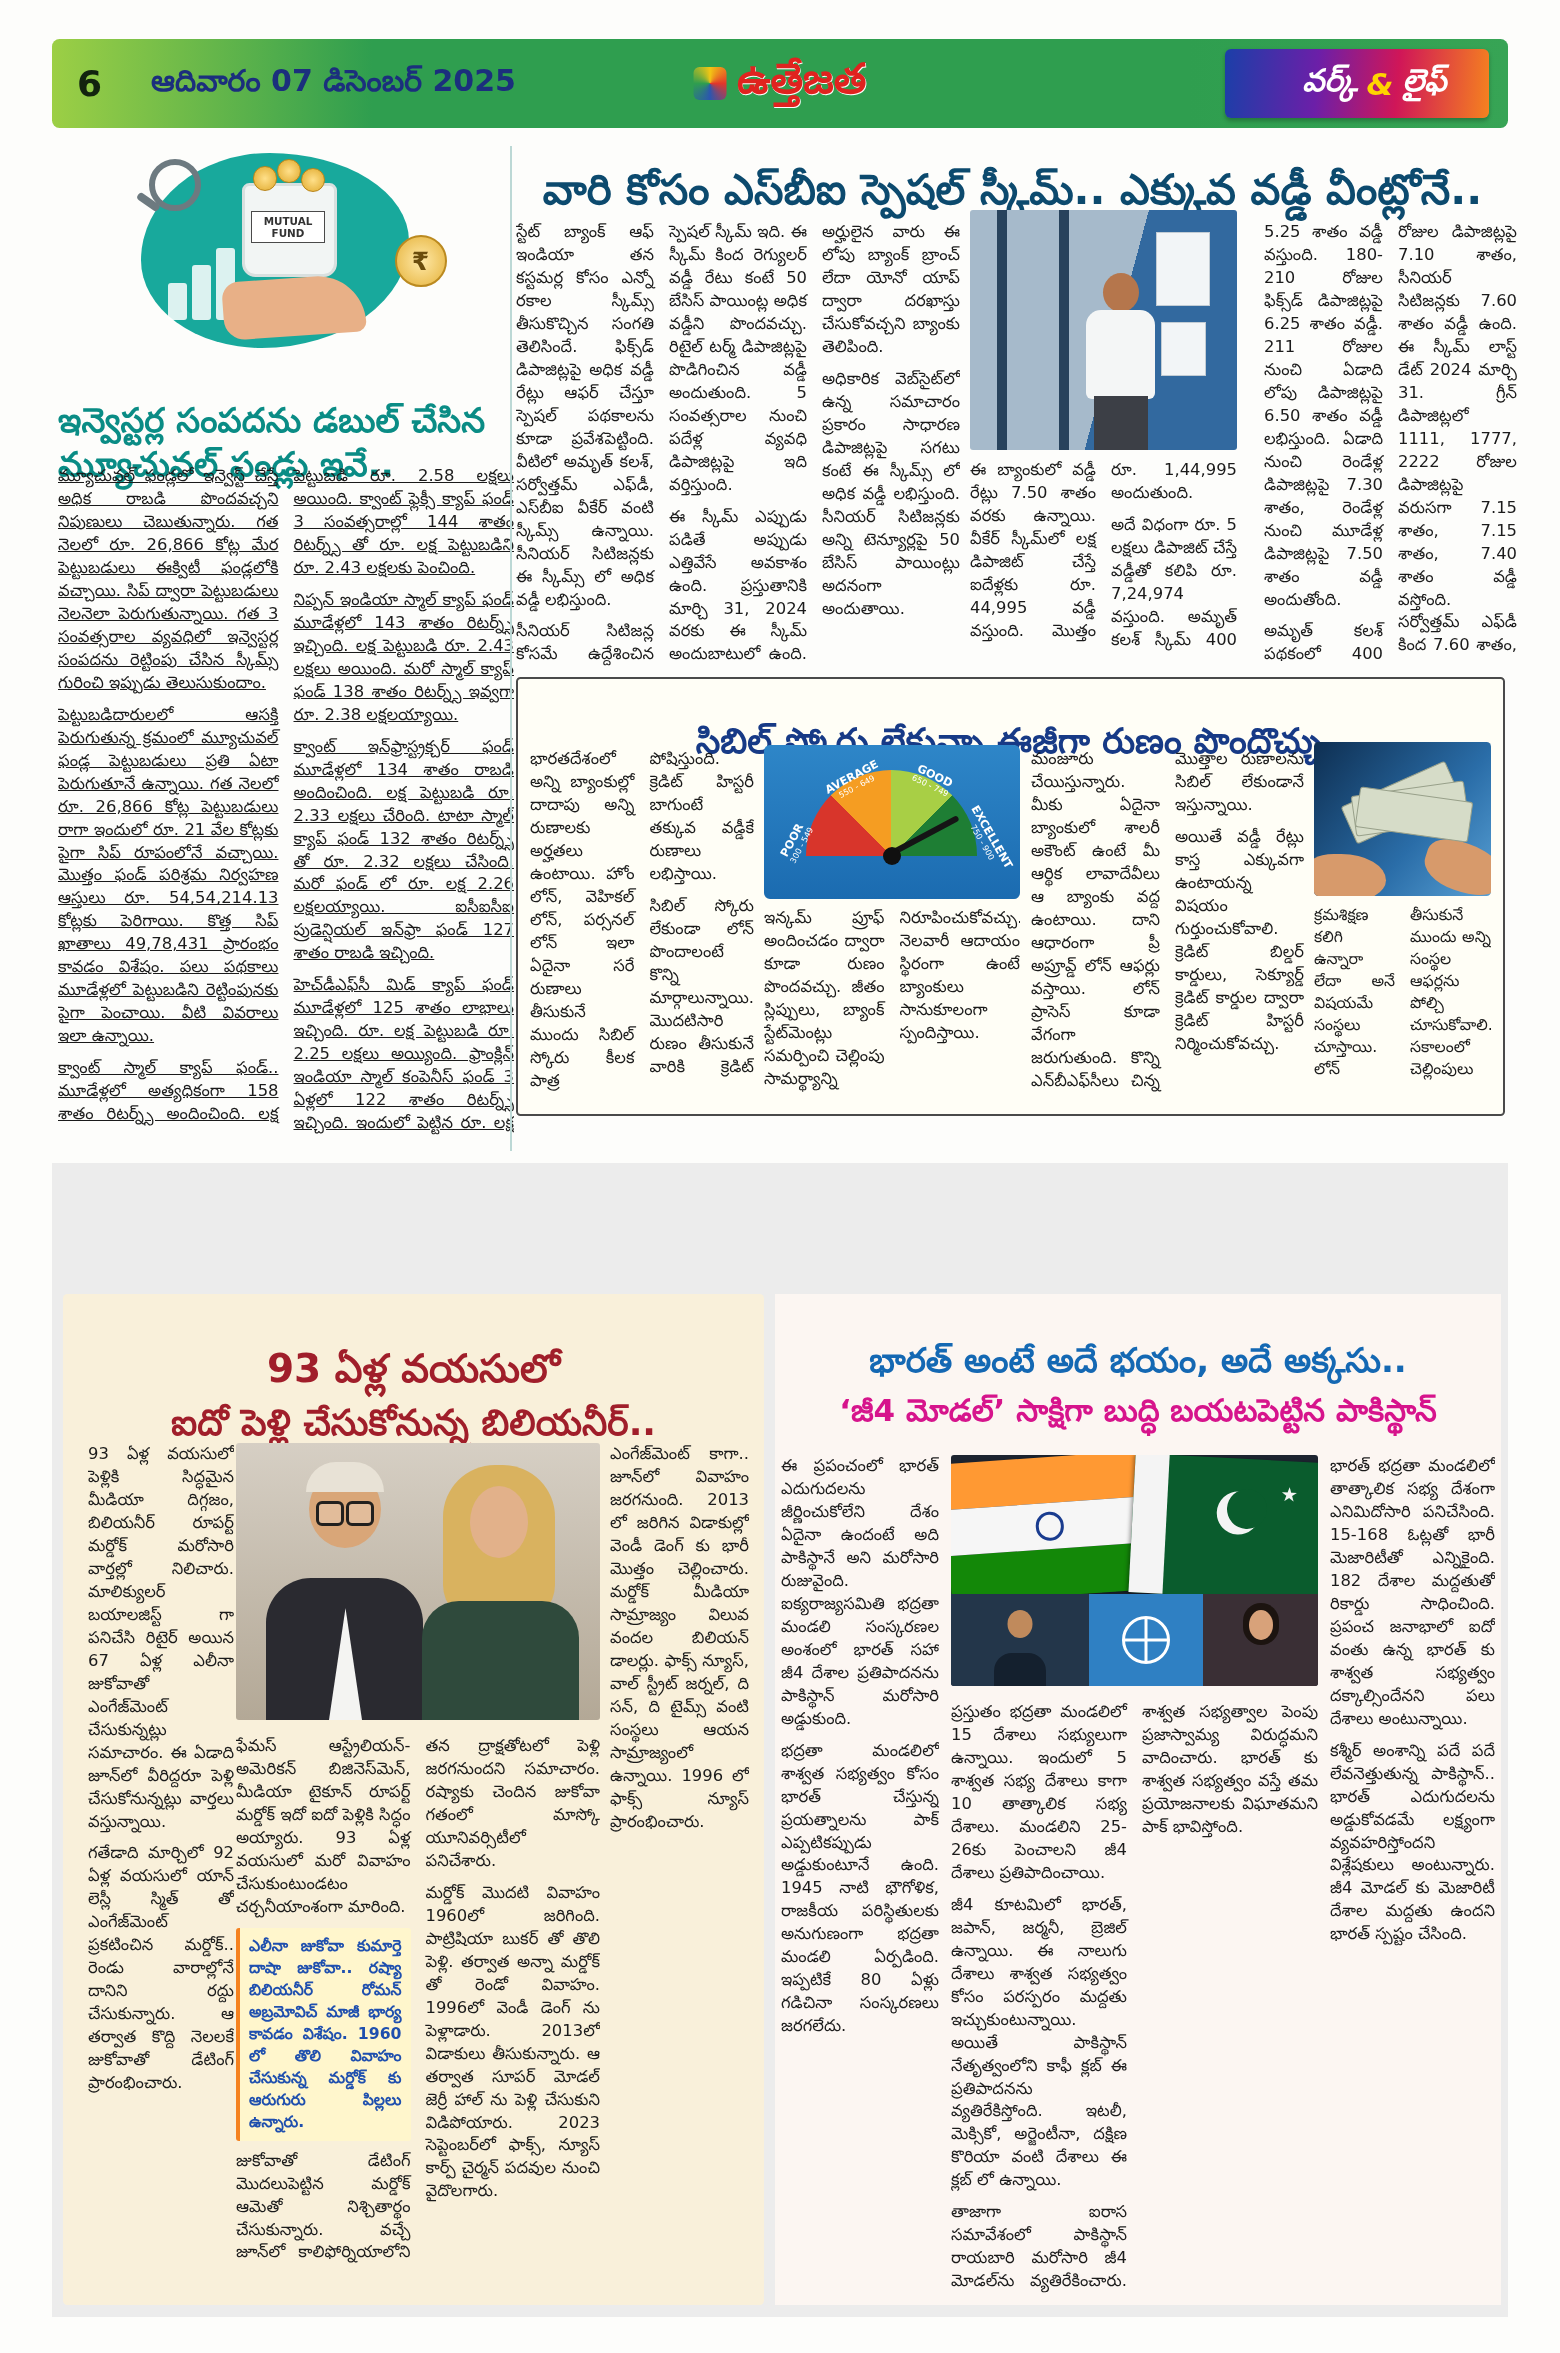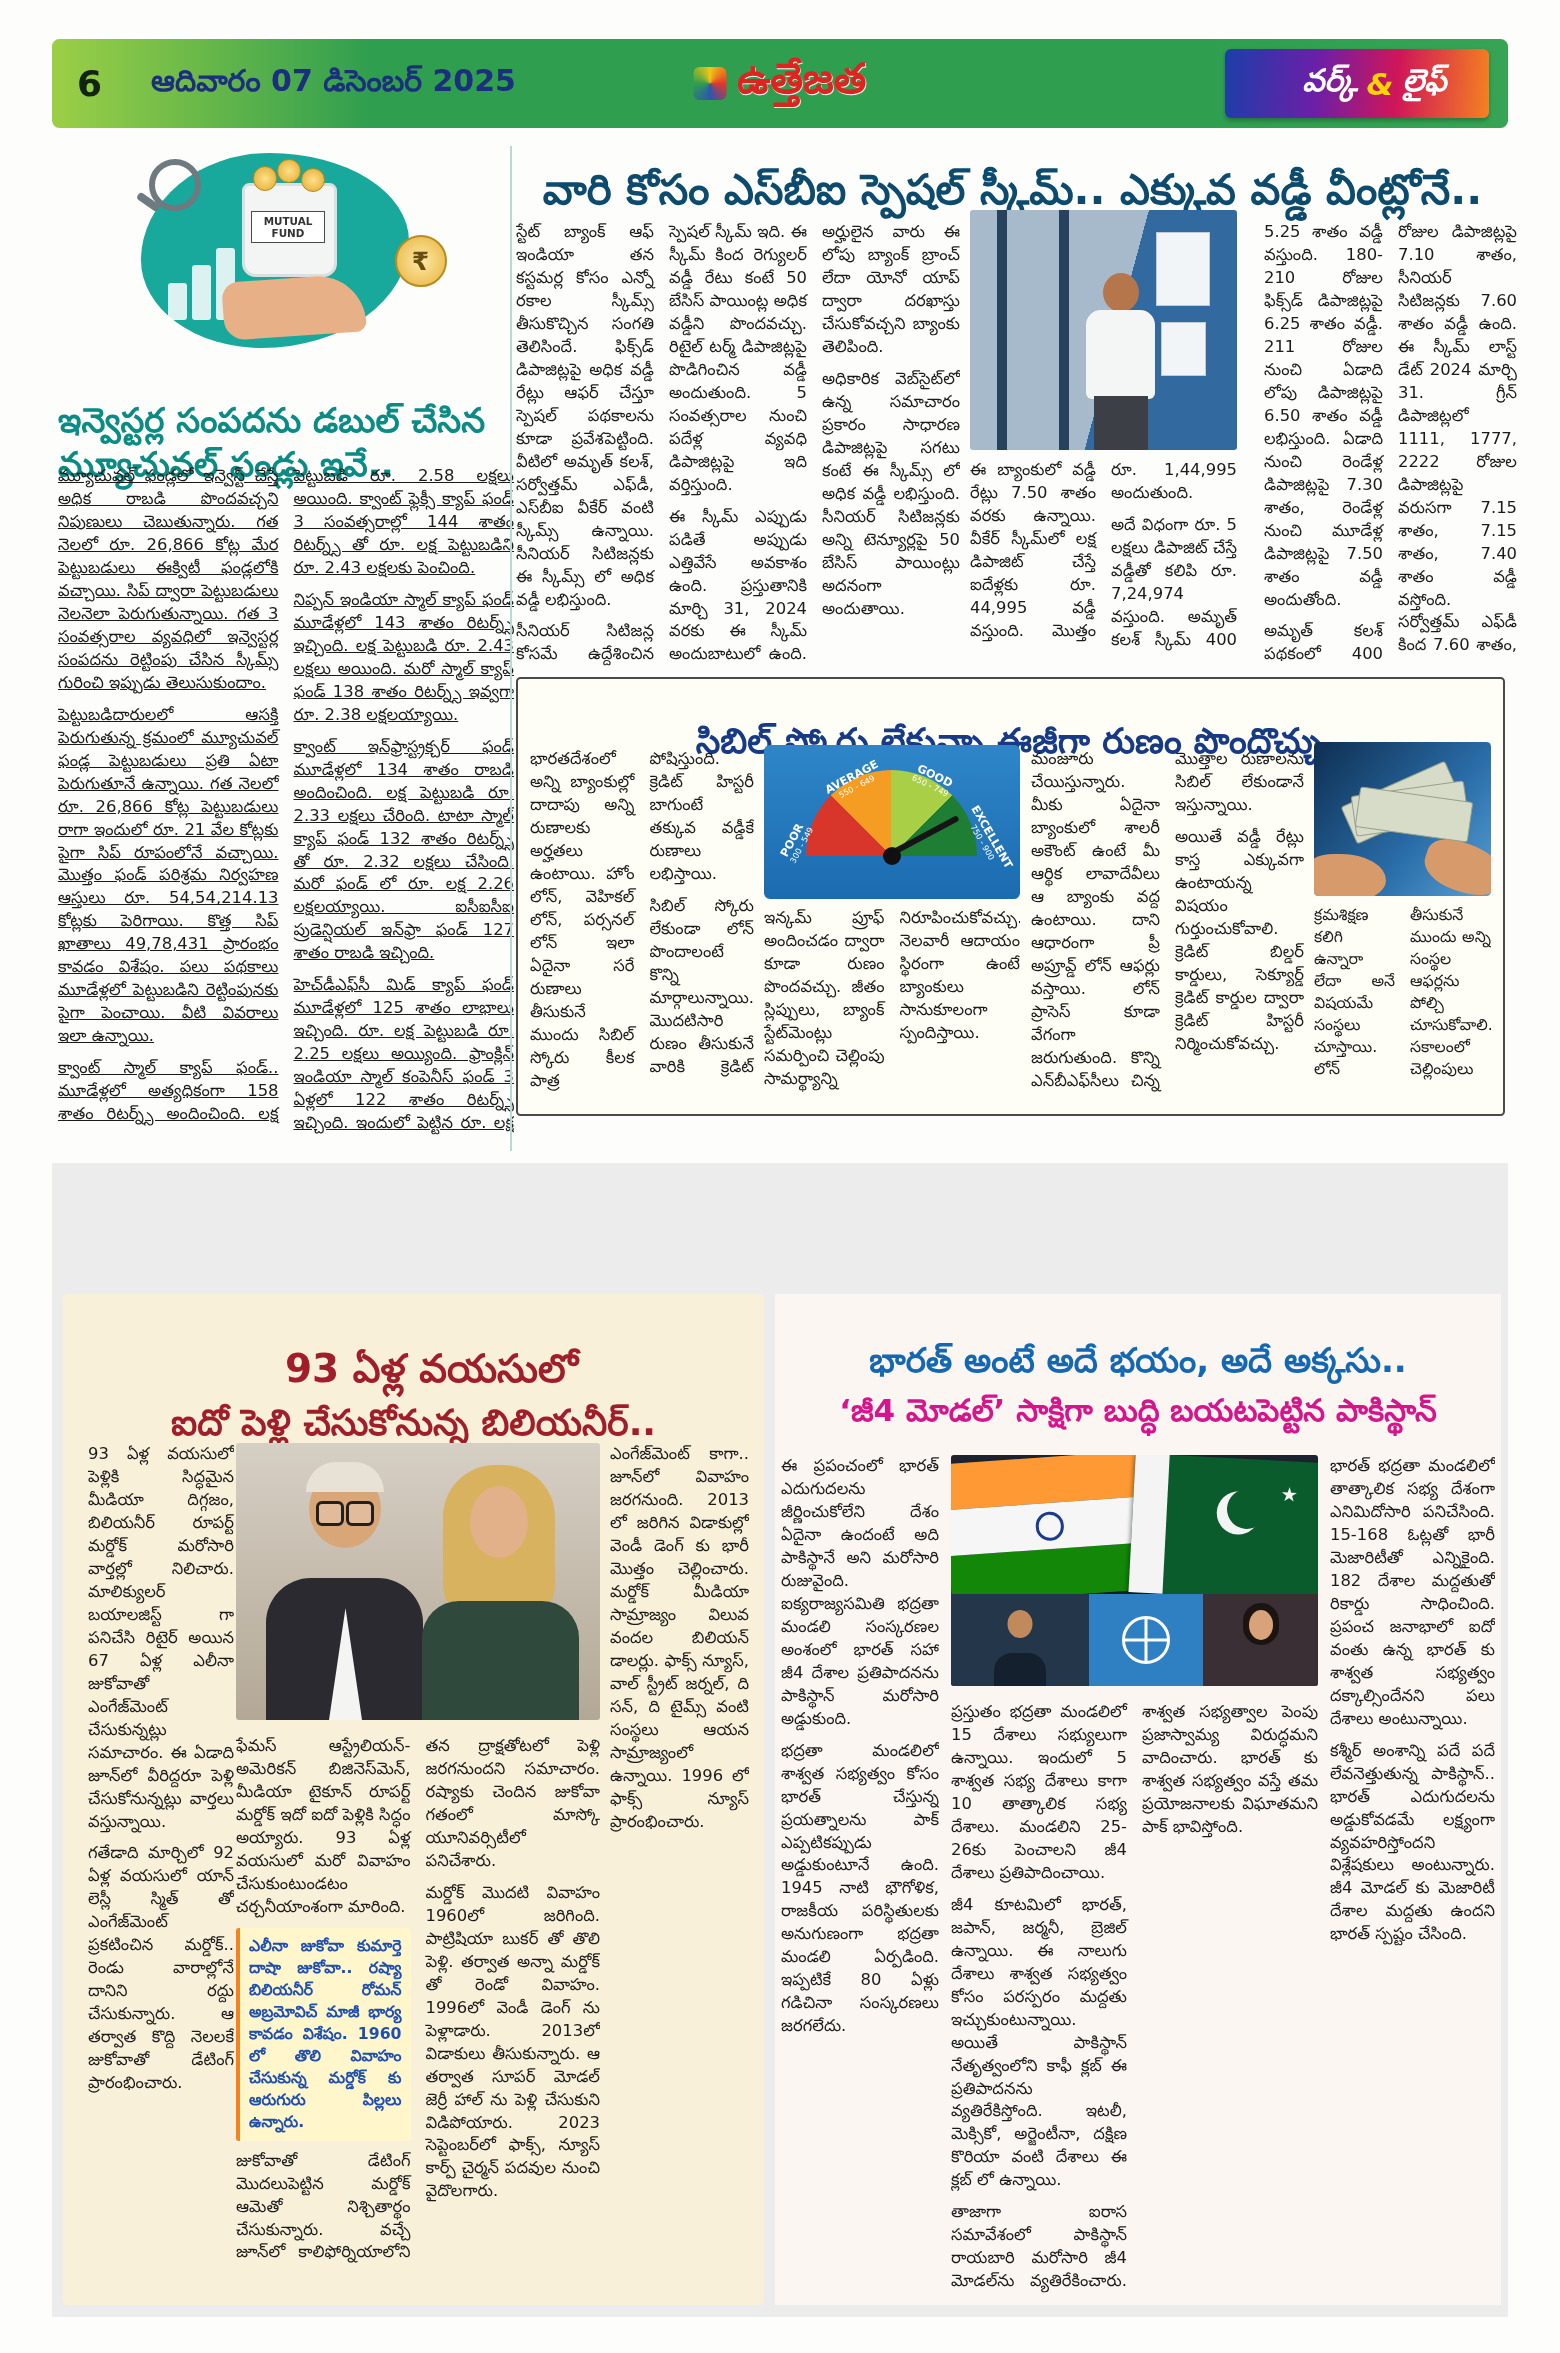--- a/index.html
+++ b/index.html
@@ -61,21 +61,21 @@
   .money-photo{position:absolute;left:796px;top:63px;width:177px;height:154px;border-radius:4.5px;overflow:hidden;
     background:linear-gradient(130deg,#0e2f52,#2a6da8 60%,#58a0d4);}
   .note{position:absolute;width:112px;height:39px;background:#d6dcc8;border:1.5px solid #98a08a;border-radius:3px;}
   .hand-shape{position:absolute;width:82px;height:48px;background:#d79a6b;border-radius:40% 60% 50% 50%;}
 
   
   .gray-band{position:absolute;left:52px;top:1163px;width:1456px;height:1154px;background:#ececec;}
 
   
   .billi-box{position:absolute;left:63px;top:1294px;width:701px;height:1011px;background:#f9f0da;border-radius:4.5px;}
-  .billi-h1{position:absolute;left:0;top:19.4px;width:100%;text-align:center;font-size:39px;font-weight:800;color:#a01e2a;padding-left:18px;}
+  .billi-h1{position:absolute;left:0;top:19.4px;width:100%;text-align:center;font-size:39px;font-weight:800;color:#a01e2a;}
   .billi-h2{position:absolute;left:0;top:78px;width:100%;text-align:center;font-size:36px;font-weight:800;color:#a01e2a;}
   .billi-photo{position:absolute;left:173px;top:149px;width:364px;height:277px;border-radius:3px;overflow:hidden;
     background:linear-gradient(#d6cfc4,#b3a896);}
   .man-suit{position:absolute;left:30px;bottom:0;width:157px;height:142px;background:#2a2a30;border-radius:45px 45px 0 0;}
   .man-shirt{position:absolute;left:93px;bottom:0;width:33px;height:112px;background:#f4f4f2;clip-path:polygon(50% 0,100% 100%,0 100%);}
   .man-head{position:absolute;left:73px;top:27px;width:72px;height:78px;border-radius:50%;background:#d9a678;}
   .man-hair{position:absolute;left:70px;top:19.4px;width:78px;height:30px;border-radius:37px 37px 0 0;background:#e8e2d6;}
   .glasses{position:absolute;left:80px;top:58px;width:58px;height:19.4px;}
   .glasses:before,.glasses:after{content:"";position:absolute;top:0;width:22.4px;height:19.4px;border:3.7px solid #22201e;border-radius:6px;background:rgba(255,255,255,.25);}
   .glasses:before{left:0;} .glasses:after{right:0;}

